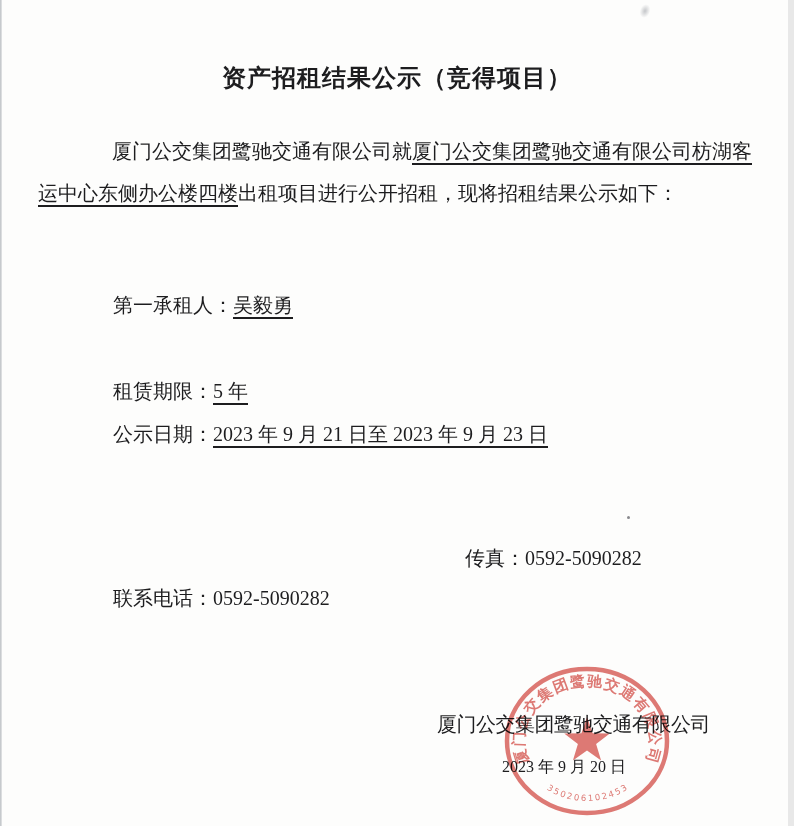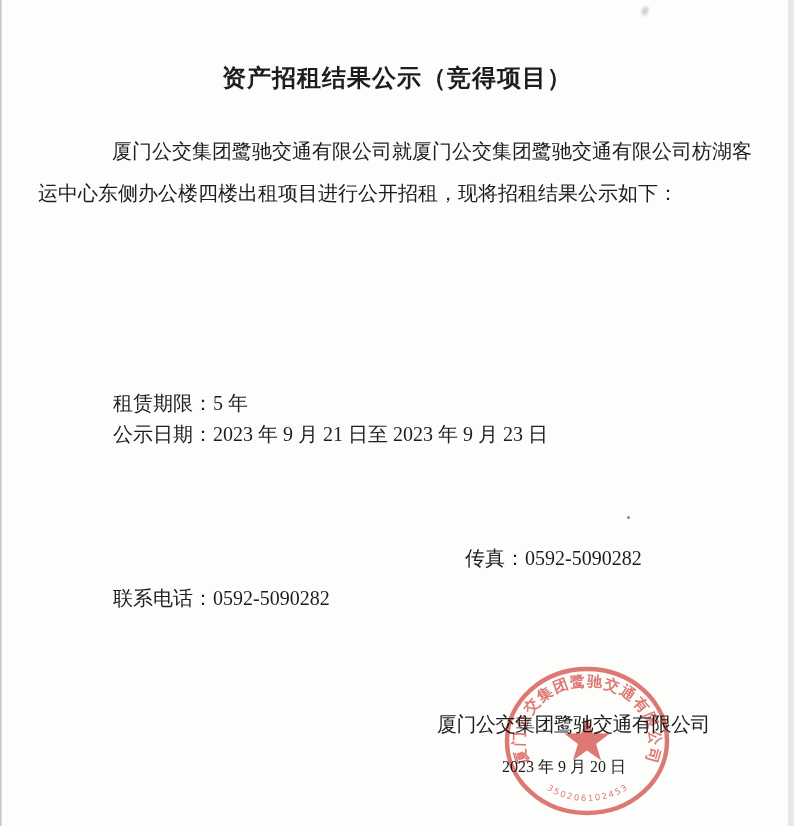--- a/index.html
+++ b/index.html
@@ -19,28 +19,29 @@
   }
   .doc-title {
     position: absolute; left: 0; top: 62px; width: 794px;
     text-align: center; font-size: 24px; font-weight: bold;
     letter-spacing: 1px; white-space: nowrap;
   }
   .line { position: absolute; white-space: nowrap; font-size: 20px; }
   .intro-line1 { left: 112px; top: 138px; }
   .intro-line2 { left: 38px;  top: 180px; }
   .u {
+    text-decoration: underline;
     text-underline-offset: 5px;
     text-decoration-thickness: 1.5px;
   }
   .field { left: 113px; }
   .f0 { top: 249px; }
   .f1 { top: 292px; }
   .f2 { top: 335px; }
-  .f3 { top: 378px; margin-top: 12px; }
+  .f3 { top: 378px; }
   .f4 { top: 421px; }
   .contact-row1-phone { left: 113px; top: 545px; margin-top: 40px; }
   .contact-row1-fax   { left: 465px; top: 545px; }
   .contact-row2       { left: 113px; top: 588px; }
   .sig-company { left: 437px; top: 711px; font-size: 20px; letter-spacing: -0.5px; }
   .sig-date    { left: 502px; top: 757px; font-size: 16px; }
   .seal {
     position: absolute; left: 502px; top: 664px;
     width: 172px; height: 156px;
     mix-blend-mode: multiply;
@@ -65,20 +66,21 @@
   <div class="scan-edge"></div>
   <div class="smudge"></div>
 
   <div class="doc-title">资产招租结果公示（竞得项目）</div>
 
   <div class="line intro-line1"><span>厦门公交集团鹭驰交通有限公司就</span><span class="u">厦门公交集团鹭驰交通有限公司枋湖客</span></div>
 
   <div class="line intro-line2"><span class="u">运中心东侧办公楼四楼</span><span>出租项目进行公开招租，现将招租结果公示如下：</span></div>
 
 
+  <div class="line field f1"><span>第一承租人：</span><span class="u">吴毅勇</span><span></span></div>
 
 
   <div class="line field f3"><span>租赁期限：</span><span class="u">5 年</span><span></span></div>
 
   <div class="line field f4"><span>公示日期：</span><span class="u">2023 年 9 月 21 日至 2023 年 9 月 23 日</span><span></span></div>
 
   <div class="line contact-row1-phone"><span>联系电话：</span><span>0592-5090282</span></div>
 
   <div class="line contact-row1-fax"><span>传真：</span><span>0592-5090282</span></div>
 

